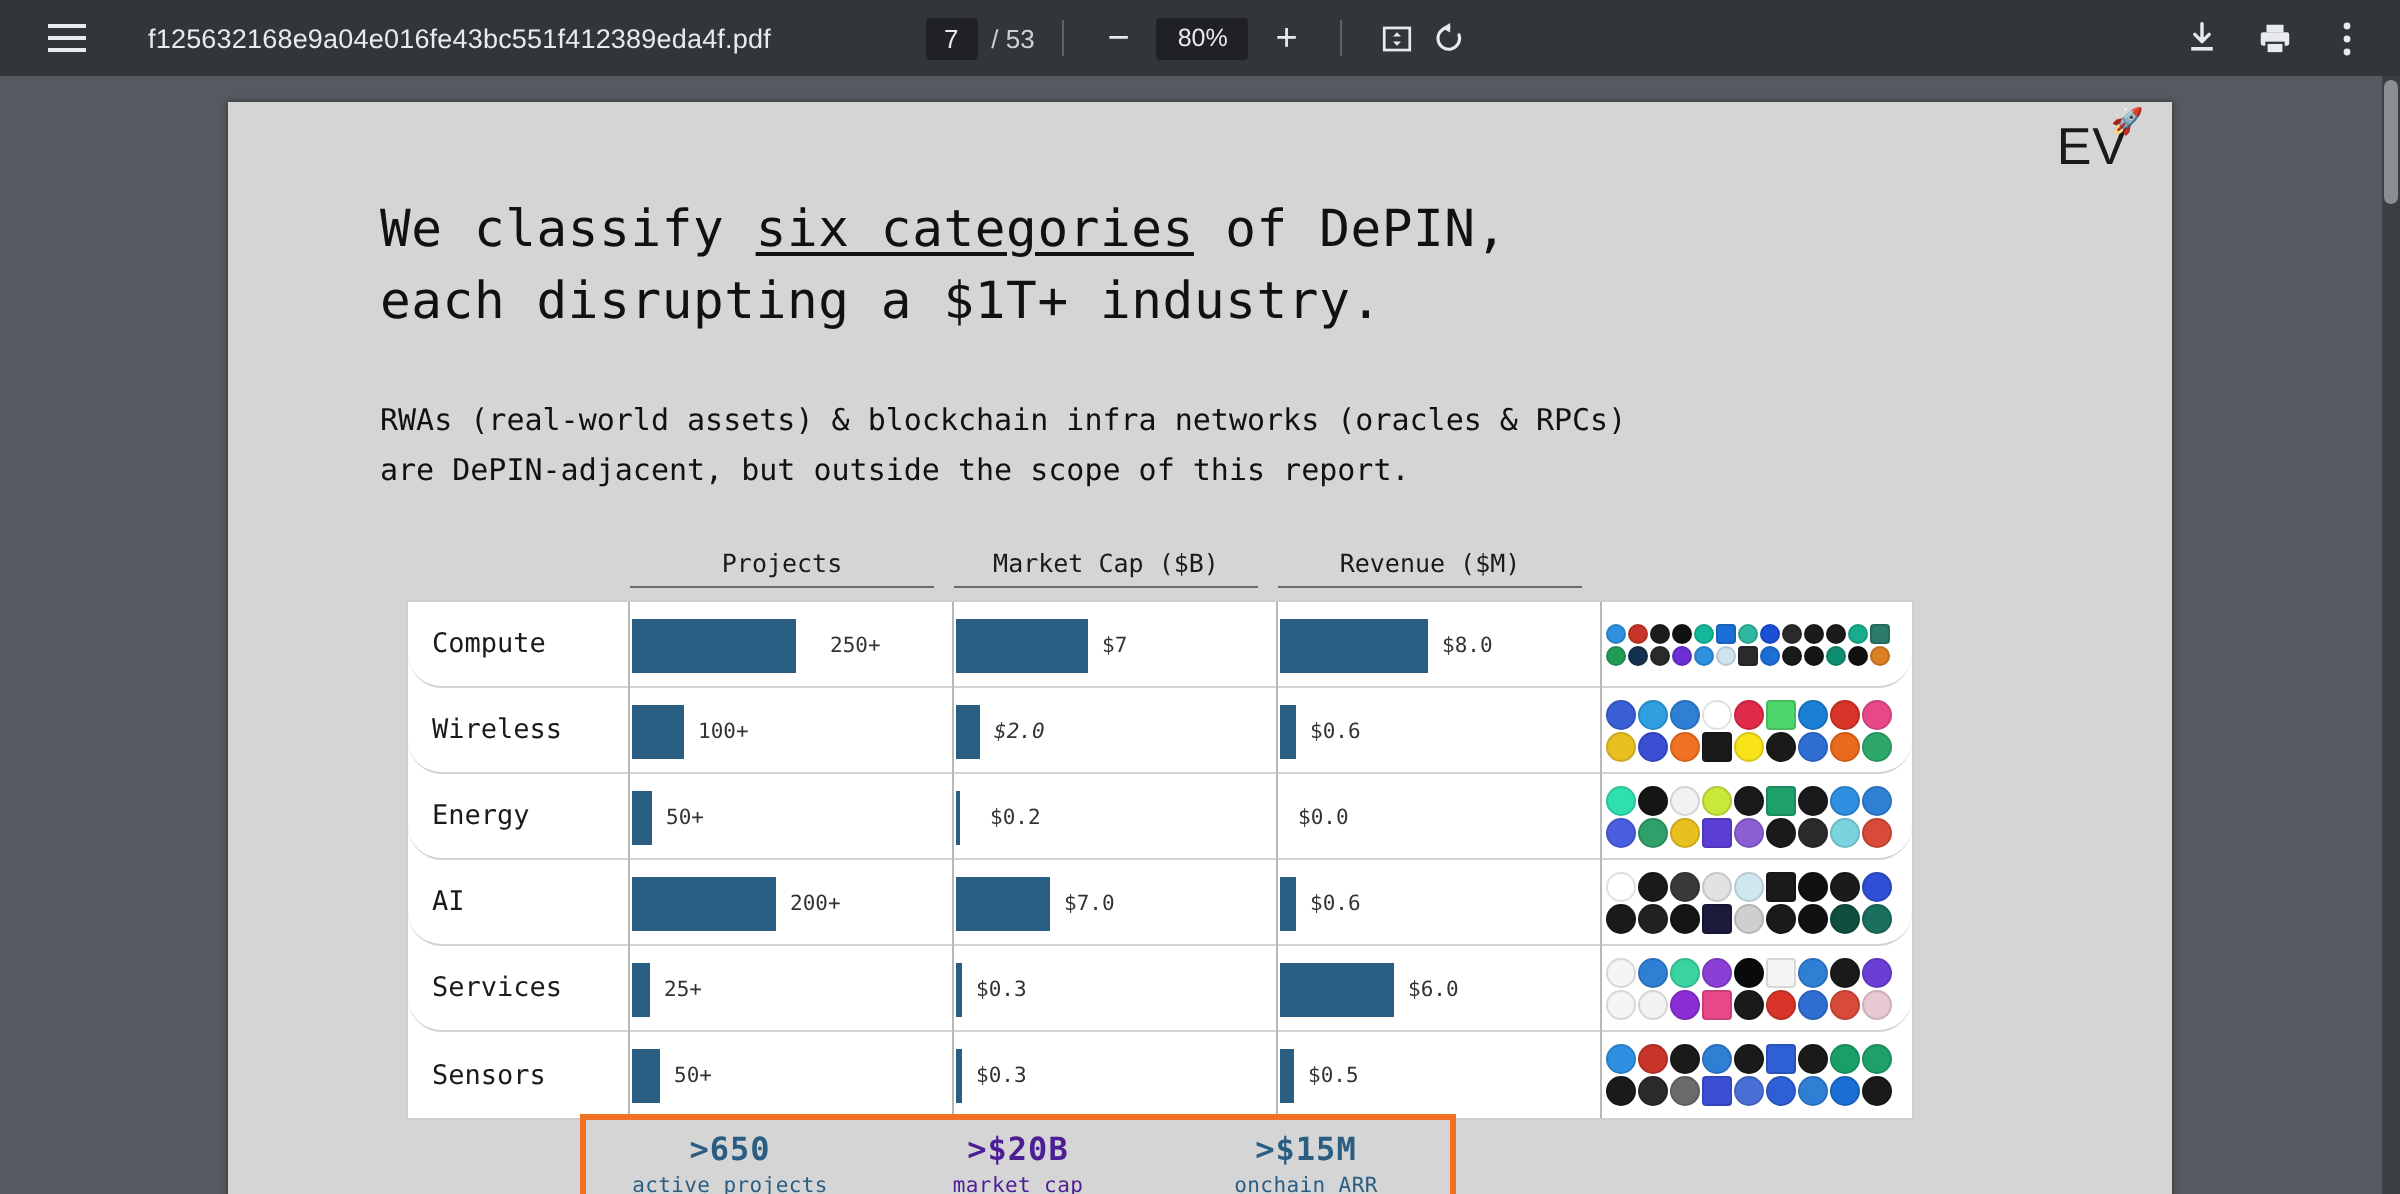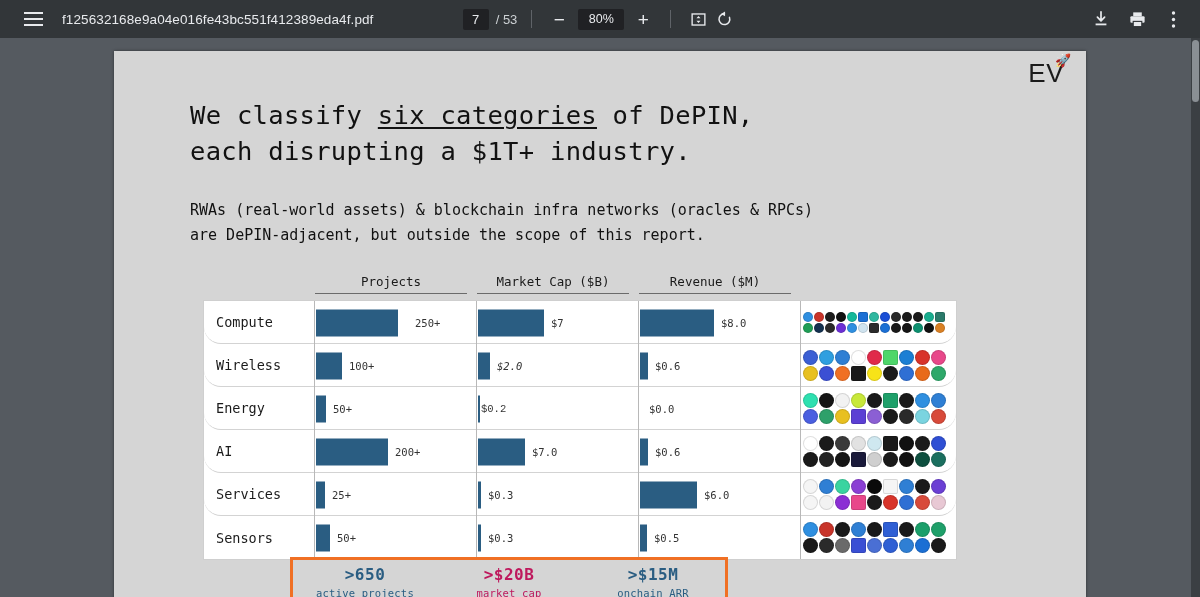--- a/index.html
+++ b/index.html
@@ -11,21 +11,21 @@
   }
 
   
   .toolbar {
     position: absolute; top: 0; left: 0;
     width: 1200px; height: 38px;
     background: #323639;
     display: flex; align-items: center;
     color: #e8eaed;
   }
-  .tb-left { display: flex; align-items: center; gap: 0; flex: 0 0 auto; }
+  .tb-left { display: flex; align-items: center; gap: 12px; flex: 0 0 auto; }
   .hamburger {
     width: 38px; height: 38px;
     margin-left: 14px;
     display: flex; flex-direction: column;
     align-items: center; justify-content: center; gap: 4px;
     cursor: pointer; border-radius: 3px;
   }
   .hamburger span { display:block; width: 19px; height: 2px; background:#e8eaed; }
   .doc-title {
     margin-left: 10px;
@@ -381,21 +381,21 @@
             </div>
           </div>
           <div class="row">
             <div class="cat">Energy</div>
             <div class="cell" style="left: 110px; width: 162px;">
               <div class="bar" style="width: 10px; background: rgb(42, 93, 130);"></div>
               <div class="barval" style="left: 18px;">50+</div>
             </div>
             <div class="cell" style="left: 272px; width: 162px;">
               <div class="bar" style="width: 2px; background: rgb(42, 93, 130);"></div>
-              <div class="barval" style="left: 4px; font-family: Liberation Mono, monospace;">$0.2</div>
+              <div class="barval" style="left: 18px;">$0.2</div>
             </div>
             <div class="cell" style="left: 434px; width: 162px;">
               <div class="barval" style="left: 10px;">$0.0</div>
             </div>
             <div class="cell" style="left: 596px; width: 158px;">
               <div class="logos" style="left: 2px; width: 154px;">
                 <div class="logorow">
                   <div class="lg" style="width: 15px; height: 15px; background: rgb(46, 224, 176); border: 1px solid rgba(0, 0, 0, 0.12);"></div>
                   <div class="lg" style="width: 15px; height: 15px; background: rgb(21, 21, 21); border: 1px solid rgba(0, 0, 0, 0.12);"></div>
                   <div class="lg" style="width: 15px; height: 15px; background: rgb(242, 242, 242); border: 1px solid rgba(0, 0, 0, 0.12);"></div>
@@ -544,21 +544,21 @@
             </div>
           </div>
         </div>
     </div>
 
     <div class="summary" id="summary" style="border-color: rgb(240, 112, 36);">
         <div class="sumcell" style="color: rgb(42, 93, 130);">
           <div class="sumbig">&gt;650</div>
           <div class="sumsm">active projects</div>
         </div>
-        <div class="sumcell" style="color: #be185d;">
+        <div class="sumcell" style="color: #4c1d95;">
           <div class="sumbig">&gt;$20B</div>
           <div class="sumsm">market cap</div>
         </div>
         <div class="sumcell" style="color: rgb(42, 93, 130);">
           <div class="sumbig">&gt;$15M</div>
           <div class="sumsm">onchain ARR</div>
         </div>
       </div>
 
   </div>

